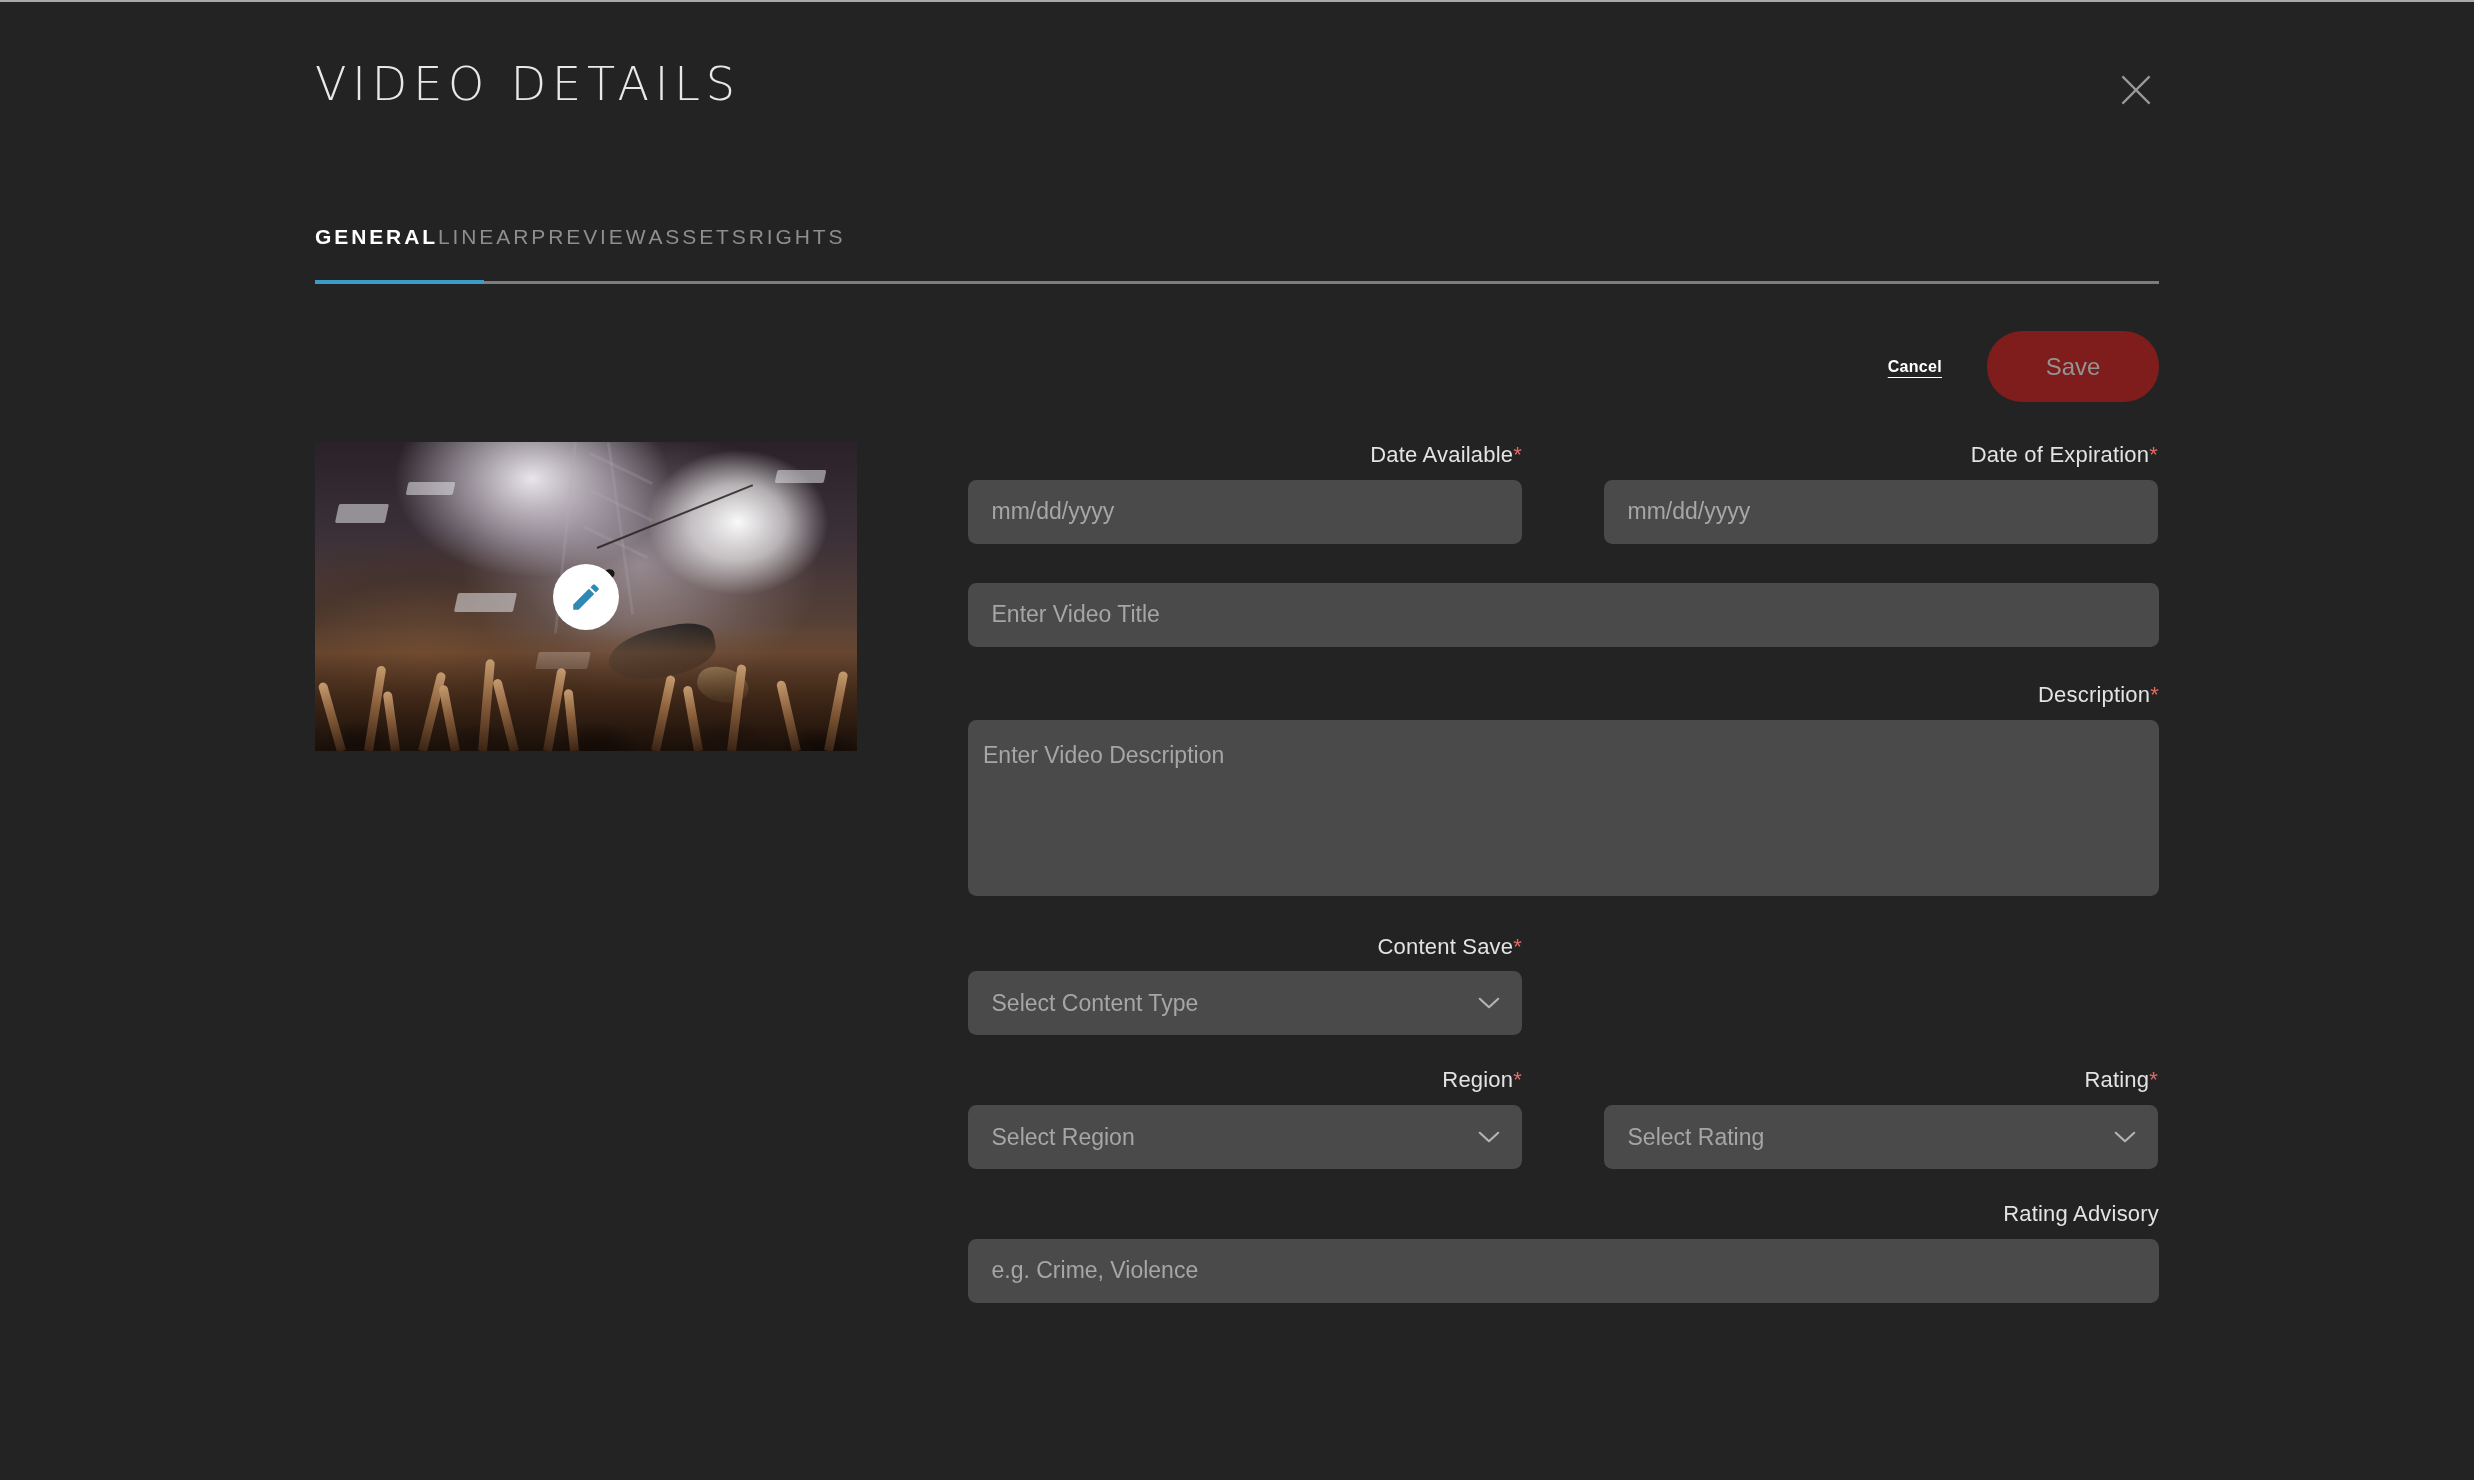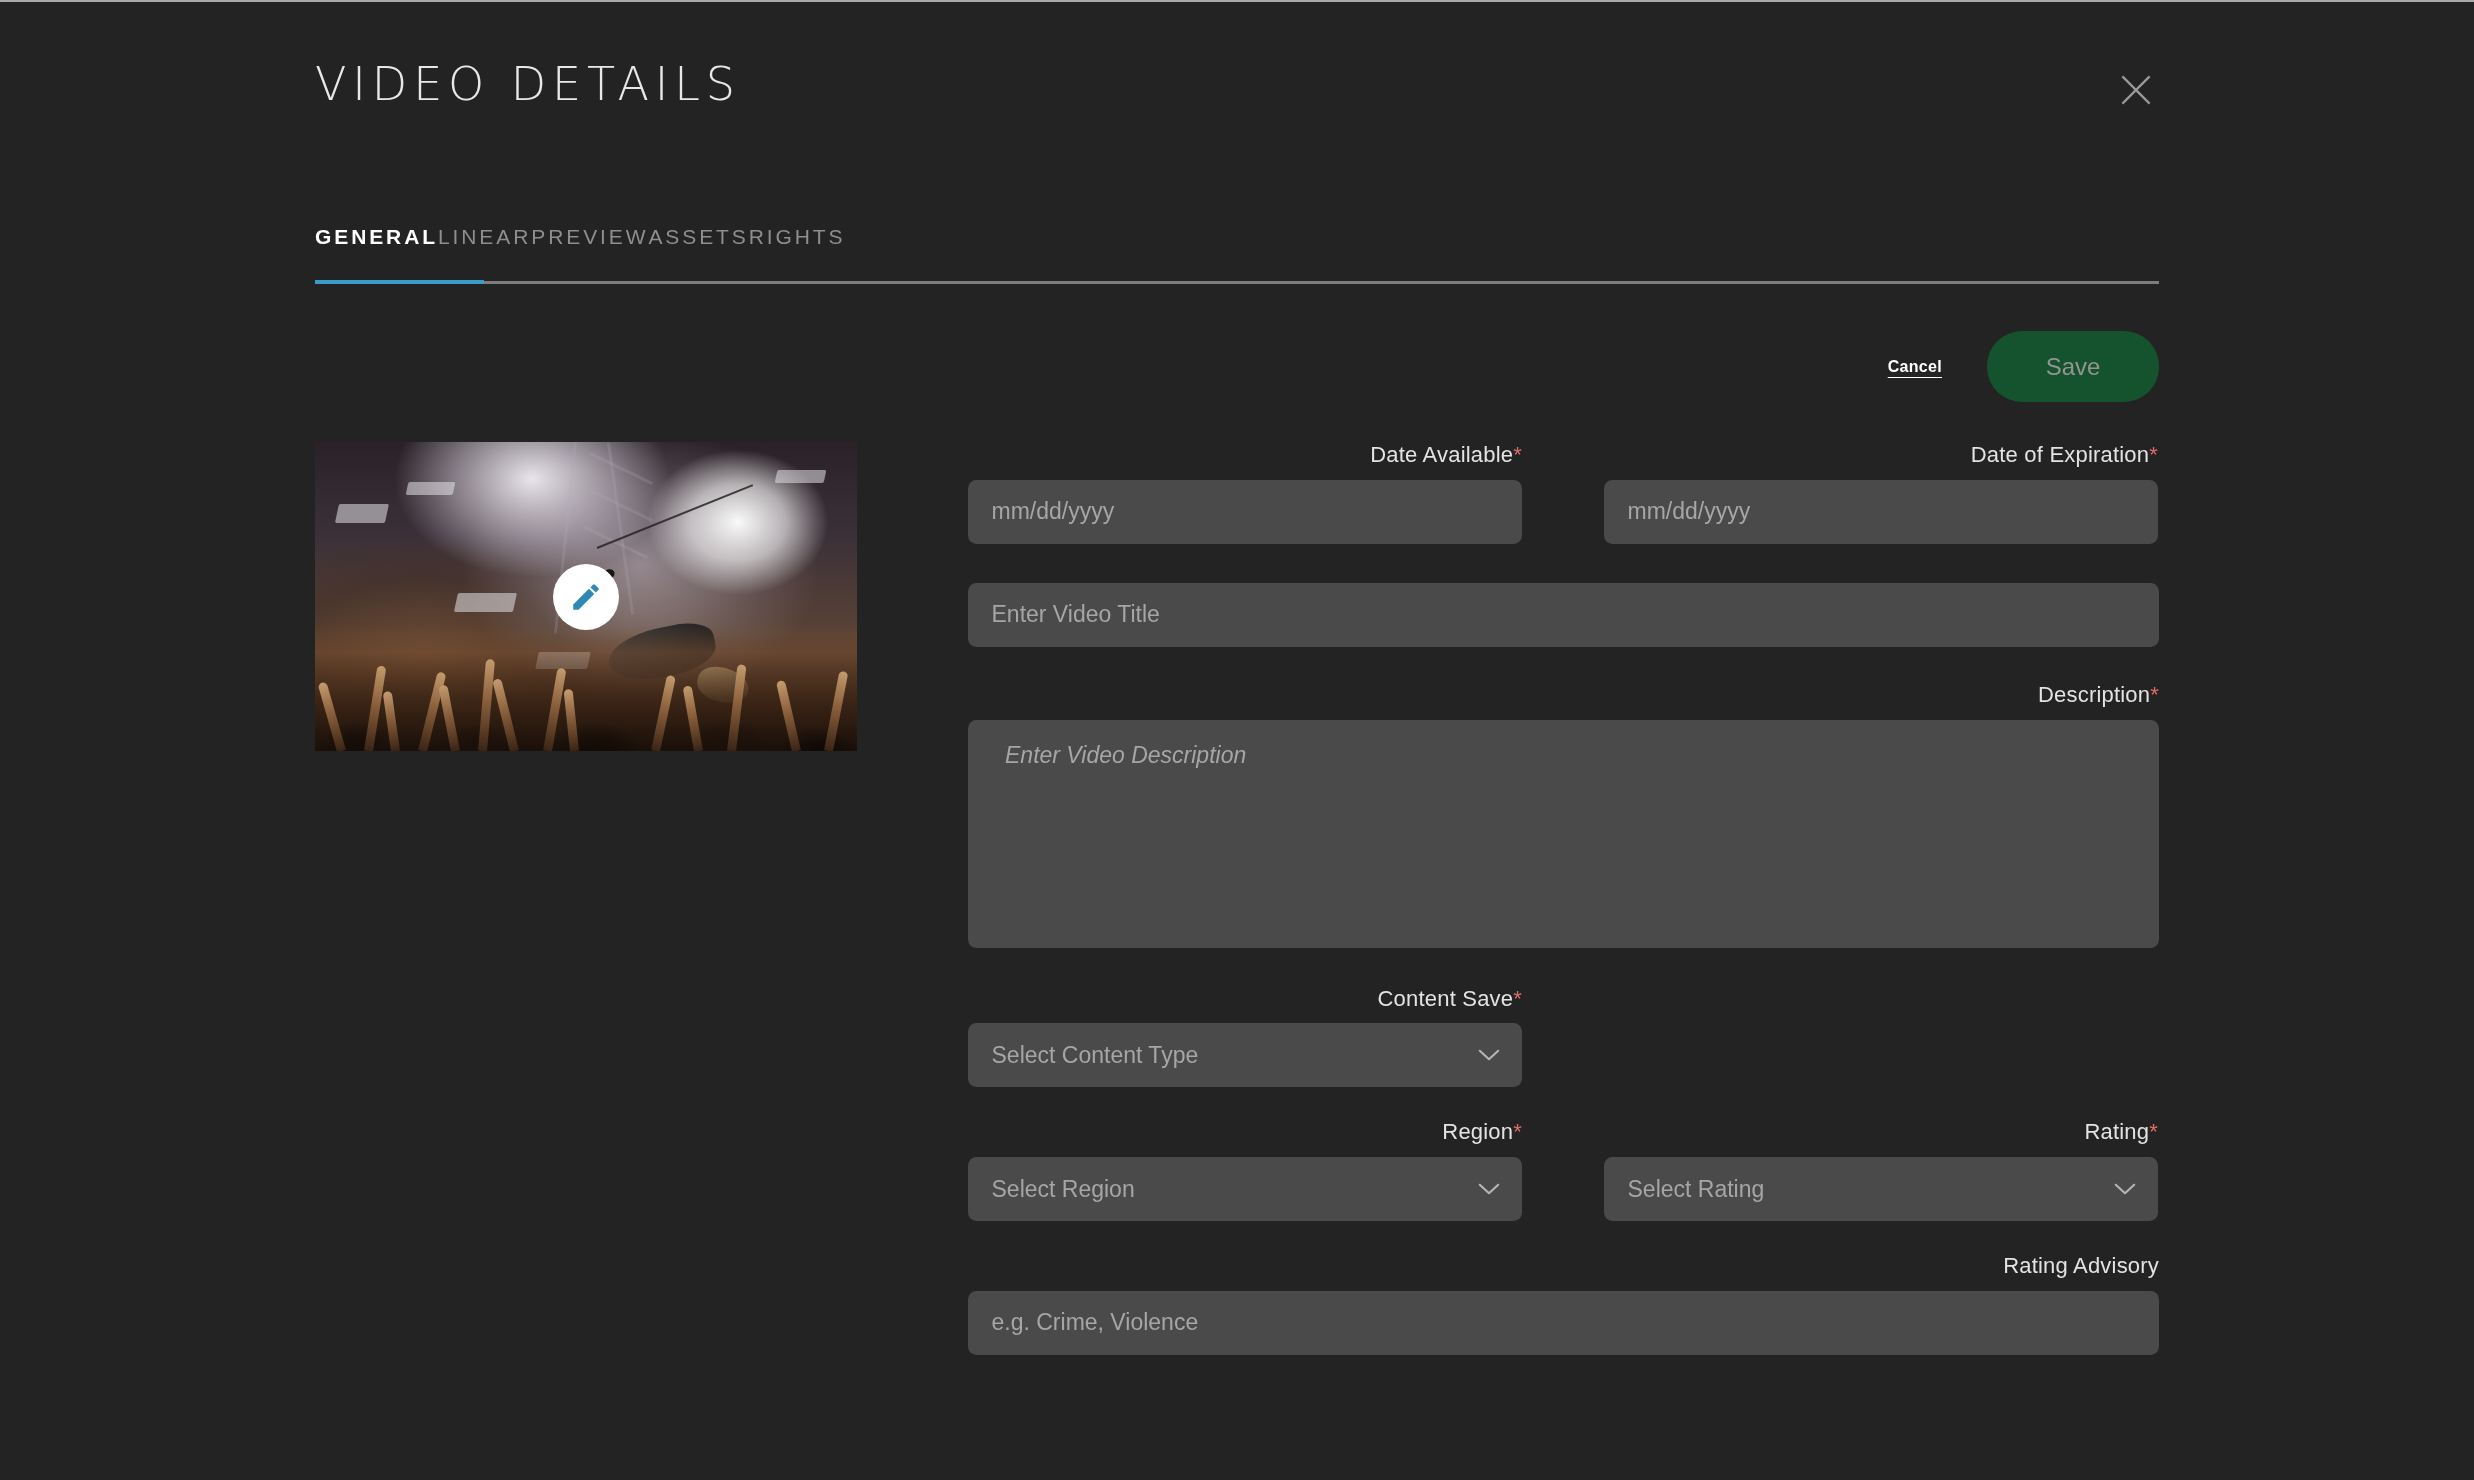--- a/index.html
+++ b/index.html
@@ -109,21 +109,21 @@
     font-weight: 700;
     text-decoration: underline;
     text-underline-offset: 5px;
     cursor: pointer;
     letter-spacing: 0.3px;
   }
   .save-btn {
     width: 172px;
     height: 71px;
     border-radius: 35px;
-    background: #14532d;
+    background: #7f1d1d;
     color: #949494;
     font-size: 24px;
     display: flex;
     align-items: center;
     justify-content: center;
     border: none;
     cursor: default;
     font-family: "Liberation Sans", sans-serif;
   }
 
@@ -269,25 +269,24 @@
     border-radius: 8.4px;
     color: #ffffff;
     font-size: 23px;
     padding: 0 23.5px;
     font-family: "Liberation Sans", sans-serif;
     outline: none;
   }
   .input::placeholder { color: #a6a6a6; opacity: 1; }
 
   textarea.input {
-    height: 228px;
-    padding: 20px 37px;
+    height: 176px;
+    padding: 20px 15px;
     resize: none;
     line-height: 1.35;
-    font-style: italic;
   }
 
   .select-wrap { position: relative; width: 100%; }
   .select-wrap .chev {
     position: absolute;
     right: 22px;
     top: 50%;
     transform: translateY(-50%);
     pointer-events: none;
   }

